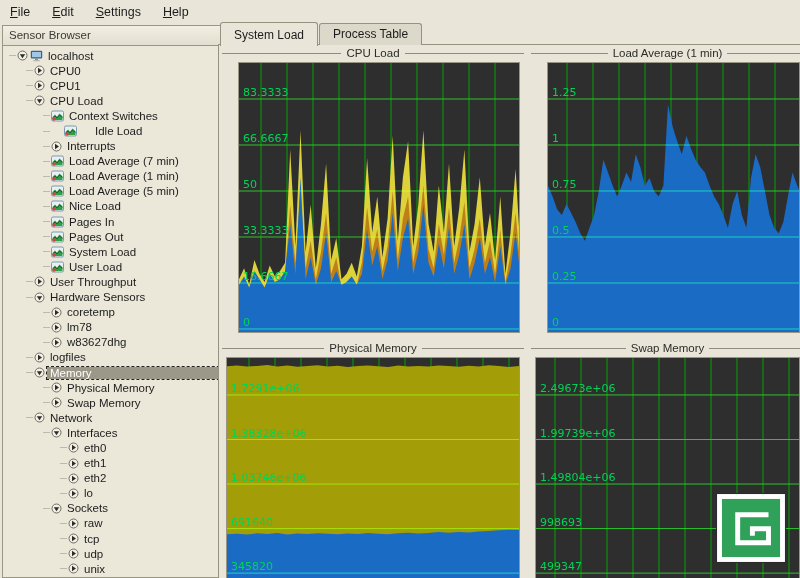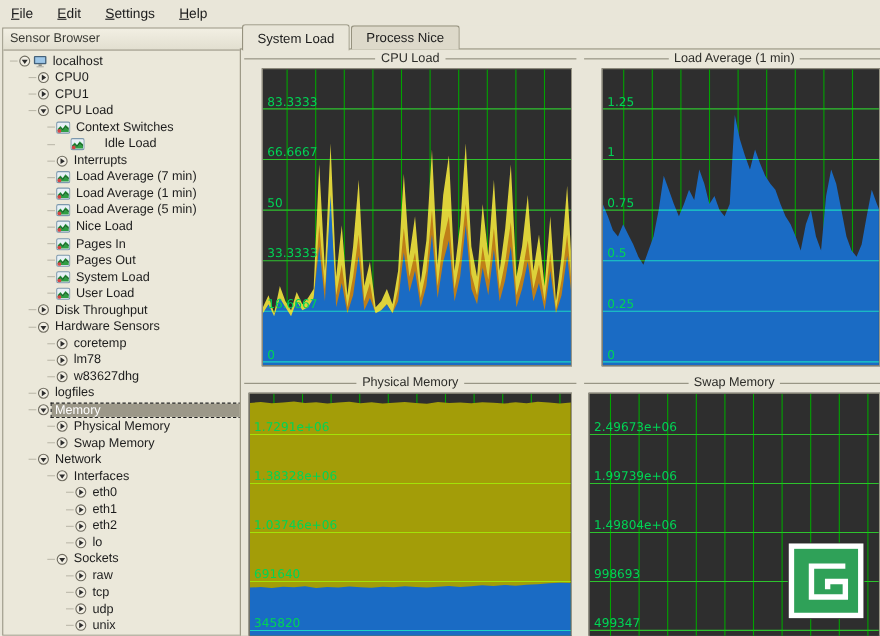--- a/index.html
+++ b/index.html
@@ -239,21 +239,21 @@
         <span class="lbl">User Load</span>
       </div>
       <div class="tree-row" style="padding-left: 23px;">
         <span class="stub"></span>
         <span class="tw">
           <svg width="11" height="11">
             <circle cx="5.5" cy="5.5" r="4.5" fill="#f2efe4" stroke="#6f6c60"></circle>
             <path d="M4 2.8 L8 5.5 L4 8.2 Z" fill="#2c2c2c"></path>
           </svg>
         </span>
-        <span class="lbl">Disk Throughput</span>
+        <span class="lbl">User Throughput</span>
       </div>
       <div class="tree-row" style="padding-left: 23px;">
         <span class="stub"></span>
         <span class="tw">
           <svg width="11" height="11">
             <circle cx="5.5" cy="5.5" r="4.5" fill="#f2efe4" stroke="#6f6c60"></circle>
             <path d="M2.8 4.3 L8.2 4.3 L5.5 8.2 Z" fill="#2c2c2c"></path>
           </svg>
         </span>
         <span class="lbl">Hardware Sensors</span>
@@ -439,21 +439,21 @@
         <span class="lbl">unix</span>
       </div>
       <div class="tree-row" style="padding-left: 23px;">
         <span class="lbl">Partition Usage</span>
       </div>
     </div>
 </div>
 
 <div class="tabbar">
     <div class="tab active">System Load</div>
-    <div class="tab">Process Nice</div>
+    <div class="tab">Process Table</div>
   </div>
 <div class="pane"></div>
 
 <div class="groupbox" id="gb-cpu">
   <div class="gb-title">
       <span class="gb-line"></span>
       <span class="gb-text">CPU Load</span>
       <span class="gb-line"></span>
     </div>
   <div class="plot" id="plot-cpu">

